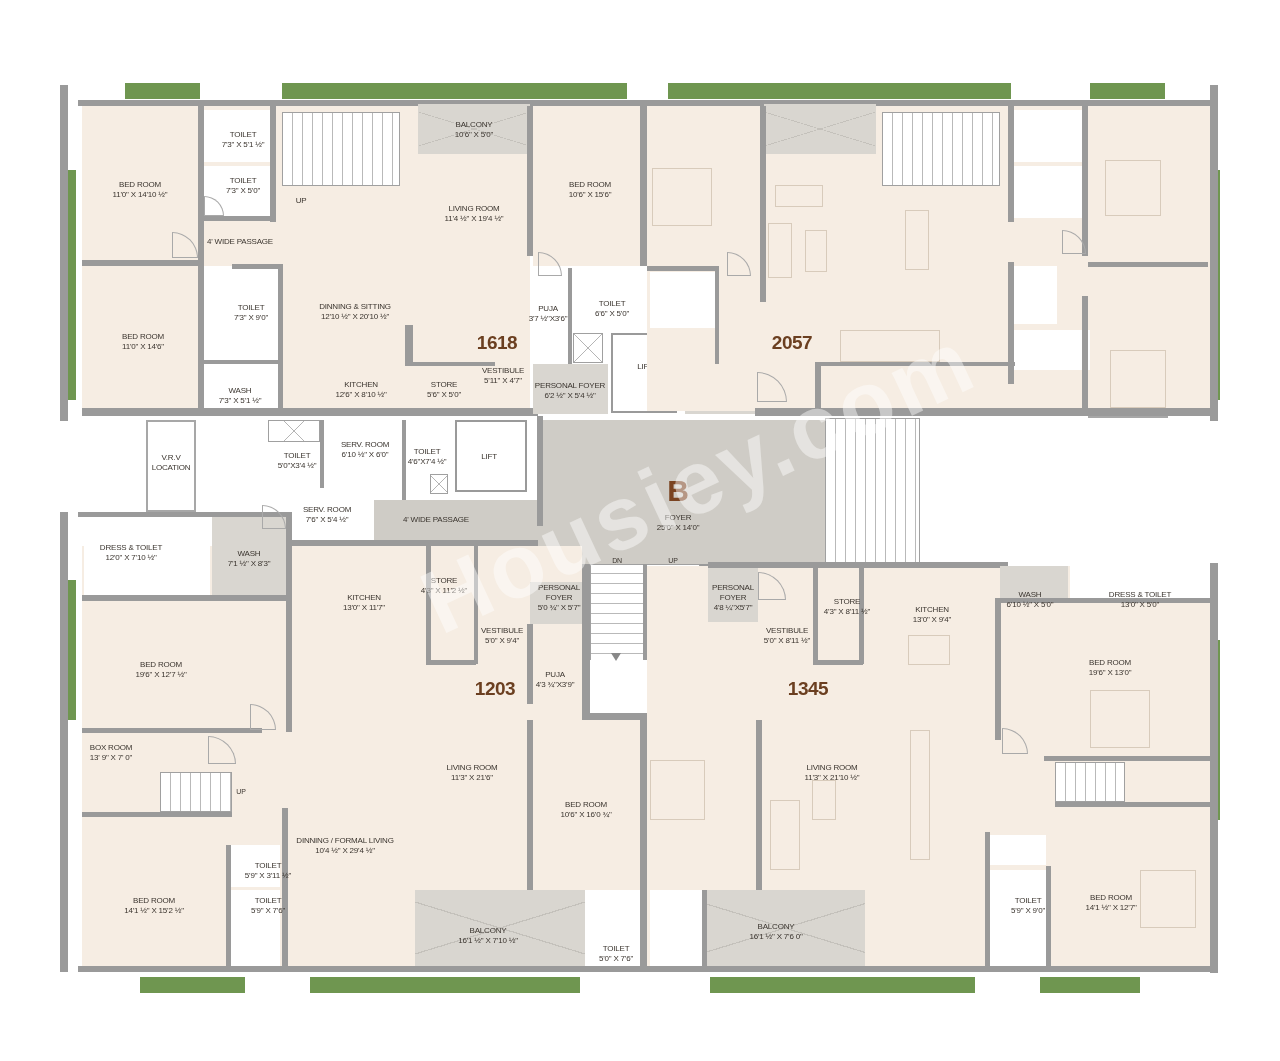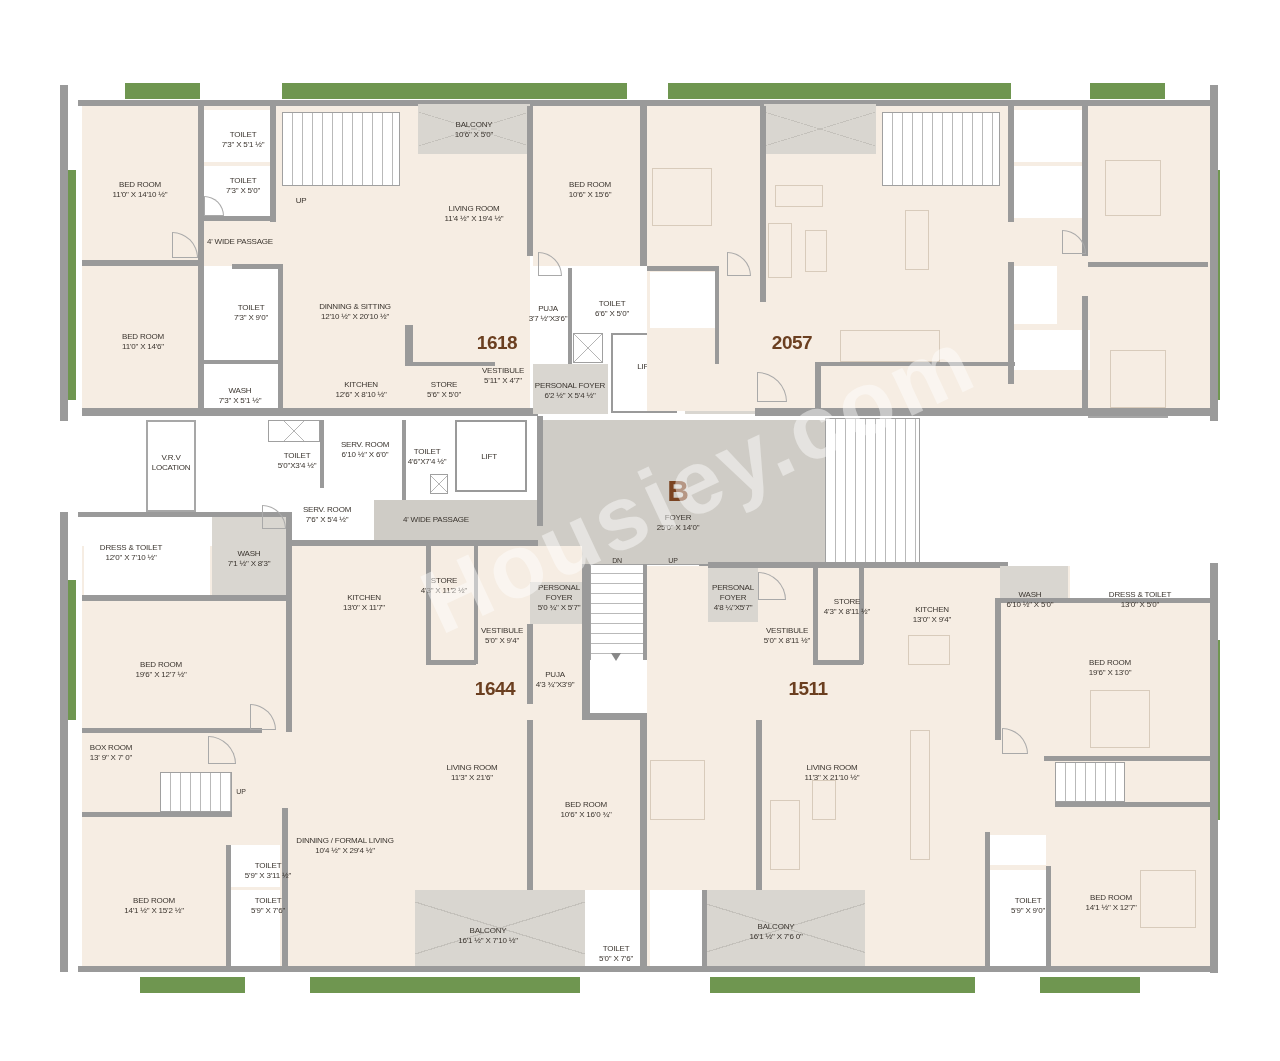--- a/index.html
+++ b/index.html
@@ -361,21 +361,21 @@
       <span class="dm">14'1 ½" X 15'2 ½"</span>
     </div>
   <div class="label" style="left:488px;top:926px">
       <span class="nm">BALCONY</span>
       <span class="dm">16'1 ½" X 7'10 ½"</span>
     </div>
   <div class="label" style="left:616px;top:944px">
       <span class="nm">TOILET</span>
       <span class="dm">5'0" X 7'6"</span>
     </div>
-  <div class="unit" style="left:495px;top:678px">1644</div>
+  <div class="unit" style="left:495px;top:678px">1203</div>
 
   <div class="abs room" style="left:647px;top:566px;width:563px;height:400px"></div>
   <div class="abs grey" style="left:708px;top:566px;width:50px;height:56px"></div>
   <div class="abs wall" style="left:708px;top:562px;width:300px;height:6px"></div>
   <div class="abs wall" style="left:813px;top:566px;width:5px;height:98px"></div>
   <div class="abs wall" style="left:813px;top:660px;width:50px;height:5px"></div>
   <div class="abs wall" style="left:859px;top:566px;width:5px;height:98px"></div>
   <div class="abs grey" style="left:1000px;top:566px;width:68px;height:32px"></div>
   <div class="abs wet" style="left:1070px;top:566px;width:140px;height:32px"></div>
   <div class="abs wall" style="left:995px;top:598px;width:215px;height:5px"></div>
@@ -441,16 +441,16 @@
       <span class="dm">16'1 ½" X 7'6 0"</span>
     </div>
   <div class="label" style="left:1028px;top:896px">
       <span class="nm">TOILET</span>
       <span class="dm">5'9" X 9'0"</span>
     </div>
   <div class="label" style="left:1111px;top:893px">
       <span class="nm">BED ROOM</span>
       <span class="dm">14'1 ½" X 12'7"</span>
     </div>
-  <div class="unit" style="left:808px;top:678px">1511</div>
+  <div class="unit" style="left:808px;top:678px">1345</div>
 
   <div class="watermark">Housiey.com</div>
 </div>
 
 </body></html>

